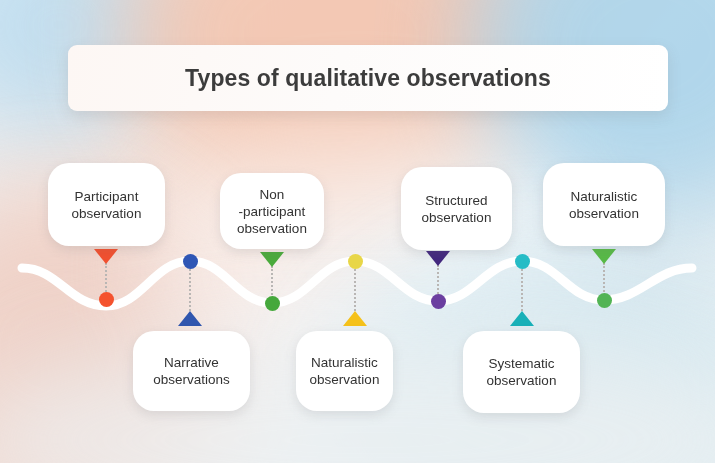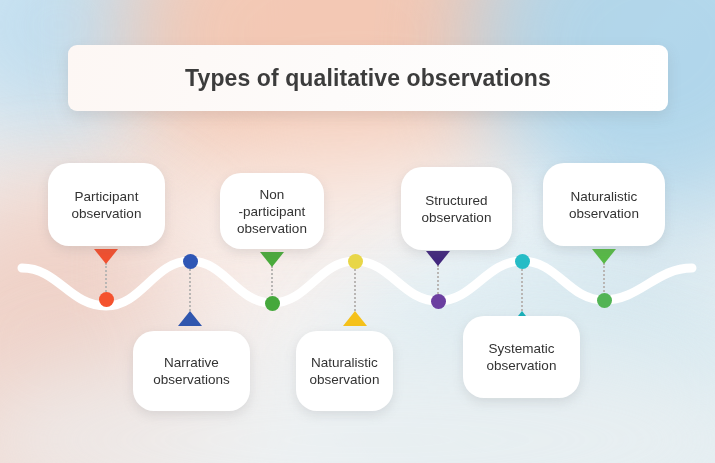--- a/index.html
+++ b/index.html
@@ -212,21 +212,21 @@
       <div class="dotline" style="left: 437px; top: 265px; height: 36px;"></div>
       <div class="dot" style="left: 430.5px; top: 293.5px; background: rgb(107, 63, 160);"></div>
       <div class="tri tri-down" style="left: 426px; top: 251px; border-top: 15px solid rgb(66, 39, 126);"></div>
       <div class="node-card" style="left: 401px; top: 167px; width: 111px; height: 83px;">
         <div class="node-label">Structured
 observation</div>
       </div>
       <div class="dotline" style="left: 521px; top: 269px; height: 42px;"></div>
       <div class="dot" style="left: 514.5px; top: 253.5px; background: rgb(38, 188, 198);"></div>
       <div class="tri tri-up" style="left: 510px; top: 311px; border-bottom: 15px solid rgb(24, 176, 184);"></div>
-      <div class="node-card" style="left: 463px; top: 316px; width: 117px; height: 82px;">
+      <div class="node-card" style="left: 463px; top: 331px; width: 117px; height: 82px;">
         <div class="node-label">Systematic
 observation</div>
       </div>
       <div class="dotline" style="left: 603px; top: 263px; height: 37px;"></div>
       <div class="dot" style="left: 596.5px; top: 292.5px; background: rgb(82, 180, 85);"></div>
       <div class="tri tri-down" style="left: 592px; top: 249px; border-top: 15px solid rgb(88, 185, 71);"></div>
       <div class="node-card" style="left: 543px; top: 163px; width: 122px; height: 83px;">
         <div class="node-label">Naturalistic
 observation</div>
       </div>

